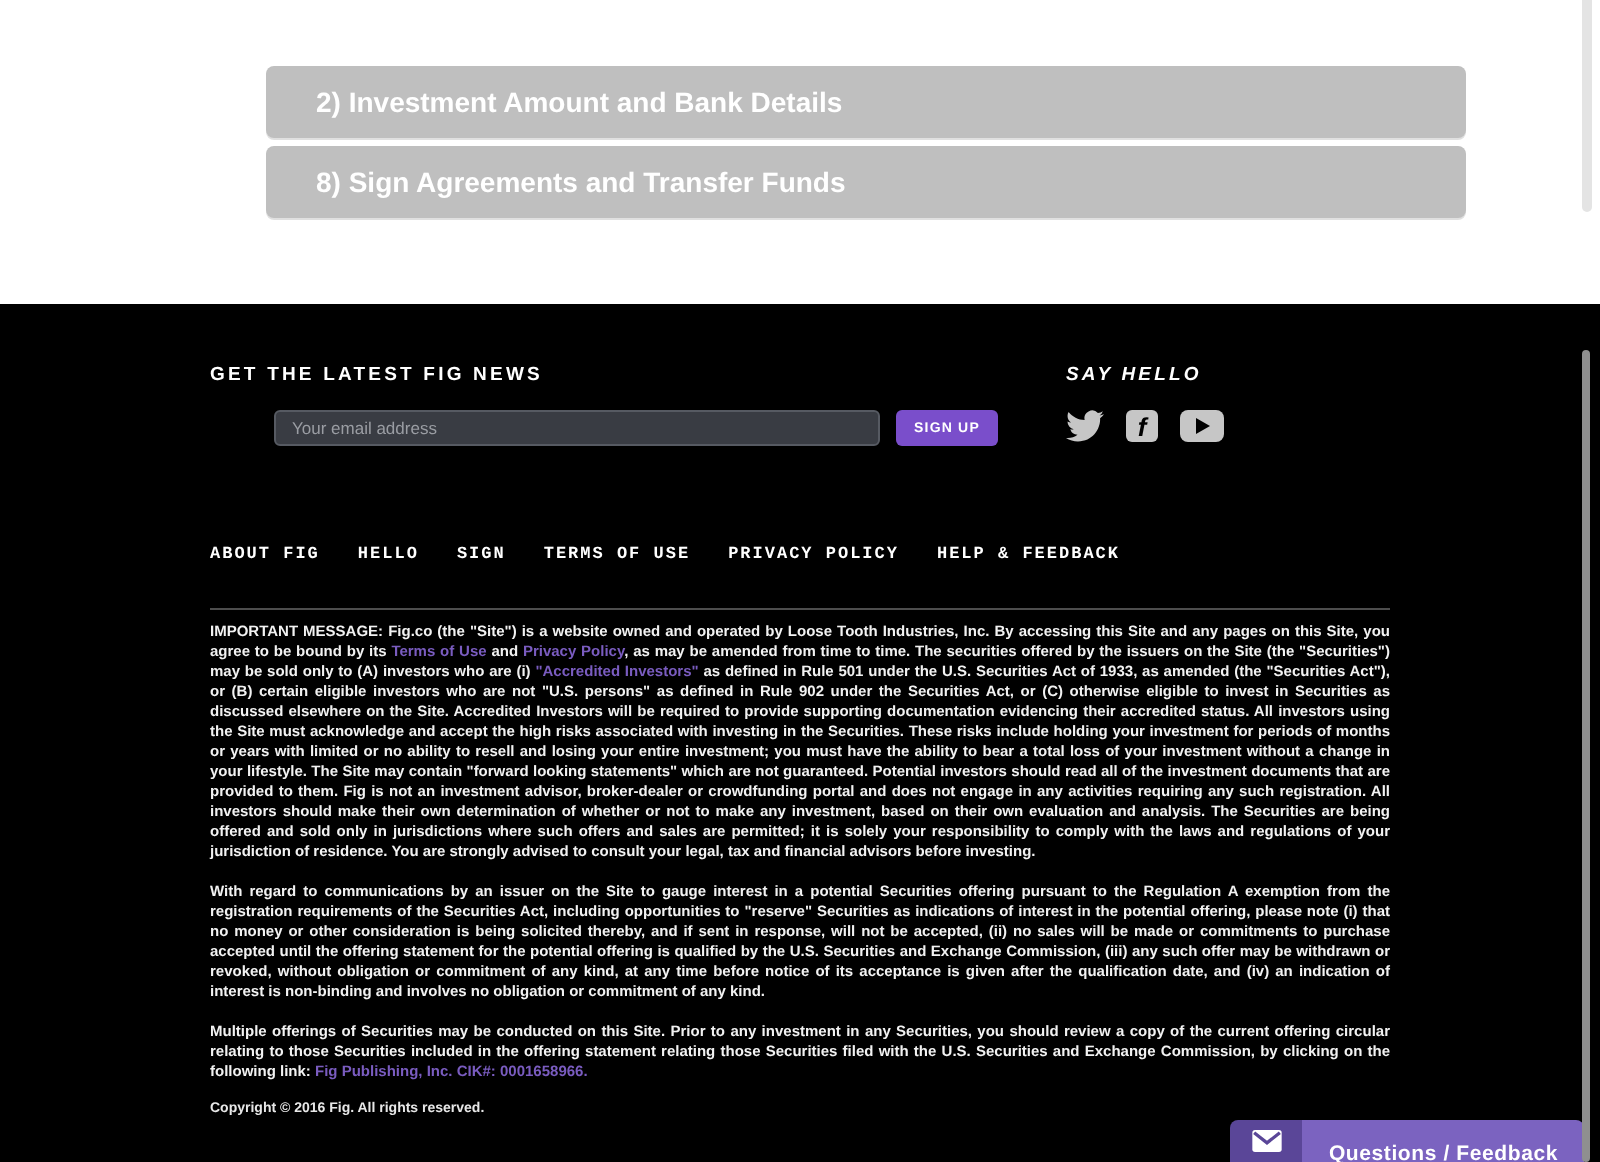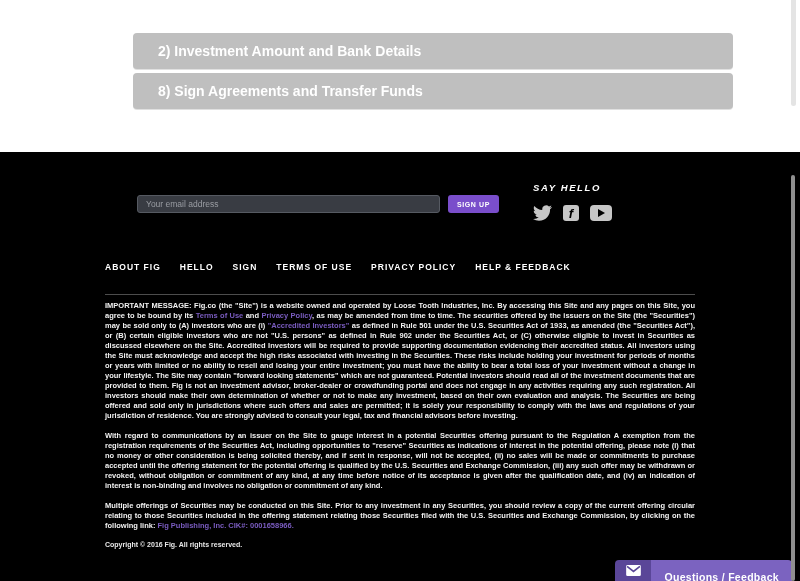--- a/index.html
+++ b/index.html
@@ -47,21 +47,21 @@
     overflow:hidden;
   }
   .yt-box{width:22px;height:16px;background:#c6c6c6;border-radius:4px;position:relative;}
   .yt-box .tri{
     position:absolute;left:8px;top:4px;width:0;height:0;
     border-left:7px solid #000;border-top:4px solid transparent;border-bottom:4px solid transparent;
   }
   .nav-row{margin-top:49px;display:flex;gap:19px;}
   .nav-link{
     color:#ffffff;font-size:8.5px;font-weight:bold;letter-spacing:1px;
-    text-decoration:none;cursor:pointer;white-space:nowrap;
+    text-decoration:none;cursor:pointer;white-space:nowrap;font-family:Liberation Mono, monospace;
   }
   .divider{margin-top:22px;border-top:1px solid rgba(255,255,255,0.3);height:0;}
   .legal{color:#f2f2f2;}
   .legal p{
     margin:10px 0 0 0;font-size:7.5px;line-height:10px;text-align:justify;font-weight:bold;
   }
   .legal p.first{margin-top:6px;}
   .legal a{color:#7a5cc0;text-decoration:none;cursor:pointer;}
   .copyright{margin-top:10px;color:#e8e8e8;font-size:7px;font-weight:bold;}
   
@@ -93,20 +93,21 @@
   </div>
   <div class="accordion-item">
     <span>8) Sign Agreements and Transfer Funds</span>
   </div>
 </div>
 
 <div class="site-footer">
   <div class="footer-inner">
 
     <div class="news-col">
+      <div class="col-heading">GET THE LATEST FIG NEWS</div>
       <div class="form-row">
         <input class="email-input" type="text" placeholder="Your email address" style="">
         <button class="signup-btn">SIGN UP</button>
       </div>
     </div>
 
     <div class="social-col">
       <div class="col-heading">SAY HELLO</div>
       <div class="social-row">
         <span class="icon-btn">

